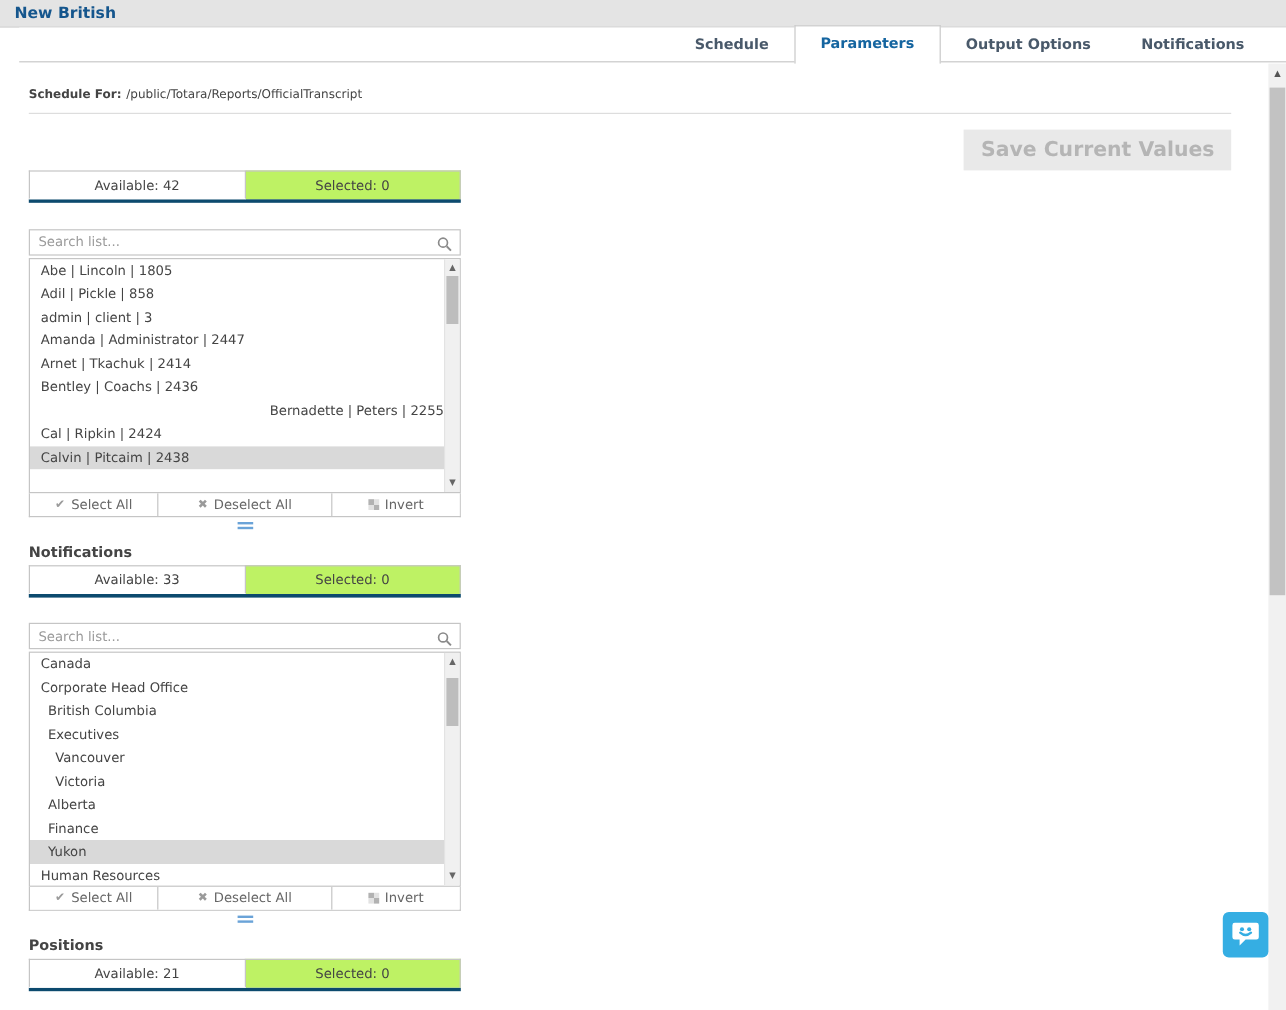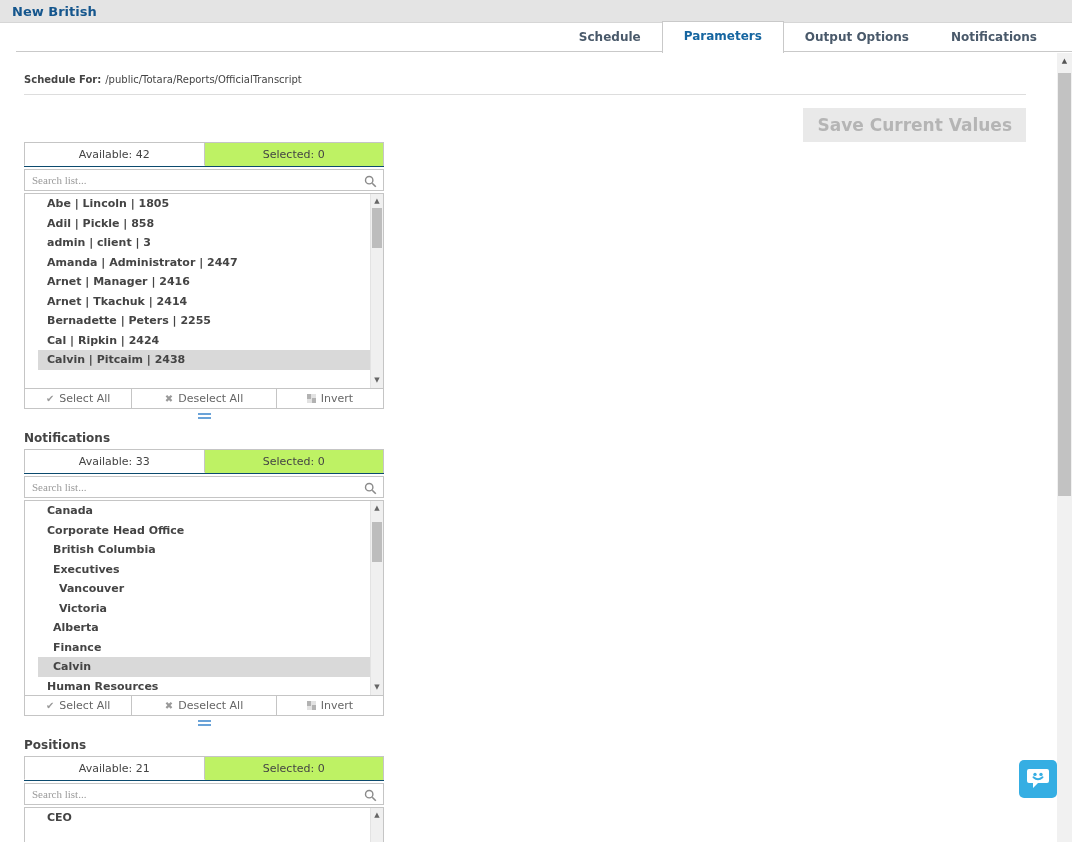--- a/index.html
+++ b/index.html
@@ -25,34 +25,34 @@
     font-size:10px; color:#444; }
   .schedule-for b { margin-right:4px; }
   .save-row { display:flex; justify-content:flex-end; margin-top:13px; }
   .save-btn { background:#e9e9e9; color:#b5b5b5; font-weight:bold; font-size:17px;
     padding:7px 14px; border:none; font-family:inherit; }
 
   
   .param-panel { width:360px; }
   .panel-title { font-weight:bold; font-size:12px; color:#444; margin:12px 0 4px; }
   .param-panel:first-of-type .panel-title { margin-top:7px; }
-  .mini-tabs { display:flex; border-bottom:1px solid #0c4a6e; }
+  .mini-tabs { display:flex; border-bottom:3px solid #0c4a6e; }
   .mini-tab { flex:1; text-align:center; font-size:11px; color:#444; height:24px;
     line-height:23px; cursor:pointer; }
   .mini-tab.active { background:#fff; border:1px solid #c5c5c5; border-bottom:1px solid #fff;
     margin-bottom:-1px; }
   .mini-tab.inactive { background:#bef264; border:1px solid #c5c5c5; border-left:none; border-bottom:none; }
-  .search-row { position:relative; margin-top:2px;font-family:Liberation Serif, serif; }
+  .search-row { position:relative; margin-top:21px; }
   .search-input { width:100%; height:22px; border:1px solid #c5c5c5; padding:0 26px 0 7px;
     font-size:11px; color:#555; font-family:inherit; outline:none; background:#fff; }
   .search-input::placeholder { color:#9a9a9a; }
   .search-icon { position:absolute; right:7px; top:5px; pointer-events:none; }
   .list-box { position:relative; border:1px solid #c5c5c5; margin-top:2px; height:196px;
     overflow:hidden; background:#fff; }
-  .list-items { position:absolute; left:13px; top:0; right:13px;font-weight:bold; }
+  .list-items { position:absolute; left:0; top:0; right:13px; }
   .list-item { height:19.5px; line-height:19.5px; font-size:11px; color:#444;
     white-space:nowrap; overflow:hidden; cursor:default; }
   .list-item.highlighted { background:#d9d9d9; }
   .v-scrollbar { position:absolute; top:0; right:0; bottom:0; width:13px; background:#f0f0f0;
     border-left:1px solid #e3e3e3; }
   .sb-arrow { position:absolute; left:0; right:0; height:13px; text-align:center;
     font-size:7px; color:#666; line-height:13px; cursor:pointer; }
   .sb-arrow.up { top:1px; } .sb-arrow.down { bottom:1px; }
   .sb-thumb { position:absolute; left:1px; right:1px; background:#bdbdbd; cursor:pointer; }
   .actions-row { display:flex; border:1px solid #c5c5c5; border-top:none; height:20px; }
@@ -108,23 +108,23 @@
         <div class="search-row"><input class="search-input" placeholder="Search list..." style=""><span class="search-icon"><svg width="13" height="13" viewBox="0 0 13 13">
               <circle cx="5.2" cy="5.2" r="3.7" fill="none" stroke="#8a8a8a" stroke-width="1.4"></circle>
               <line x1="8.2" y1="8.2" x2="11.8" y2="11.8" stroke="#8a8a8a" stroke-width="1.6"></line>
             </svg></span></div>
         <div class="list-box">
           <div class="list-items">
             <div class="list-item" style="padding-left: 9px;">Abe | Lincoln | 1805</div>
             <div class="list-item" style="padding-left: 9px;">Adil | Pickle | 858</div>
             <div class="list-item" style="padding-left: 9px;">admin | client | 3</div>
             <div class="list-item" style="padding-left: 9px;">Amanda | Administrator | 2447</div>
-            <div class="list-item" style="padding-left: 9px;">Arnet | Manager | 2416</div>
             <div class="list-item" style="padding-left: 9px;">Arnet | Tkachuk | 2414</div>
-            <div class="list-item" style="padding-left: 9px;">Bernadette | Peters | 2255</div>
+            <div class="list-item" style="padding-left: 9px;">Bentley | Coachs | 2436</div>
+            <div class="list-item" style="padding-left: 9px; text-align: right;">Bernadette | Peters | 2255</div>
             <div class="list-item" style="padding-left: 9px;">Cal | Ripkin | 2424</div>
             <div class="list-item highlighted" style="padding-left: 9px;">Calvin | Pitcaim | 2438</div>
           </div>
           <div class="v-scrollbar">
             <div class="sb-arrow up">▲</div>
             <div class="sb-thumb" style="top: 14px; height: 40px;"></div>
             <div class="sb-arrow down">▼</div>
           </div>
         </div>
         <div class="actions-row">
@@ -156,21 +156,21 @@
         <div class="list-box">
           <div class="list-items">
             <div class="list-item" style="padding-left: 9px;">Canada</div>
             <div class="list-item" style="padding-left: 9px;">Corporate Head Office</div>
             <div class="list-item" style="padding-left: 15px;">British Columbia</div>
             <div class="list-item" style="padding-left: 15px;">Executives</div>
             <div class="list-item" style="padding-left: 21px;">Vancouver</div>
             <div class="list-item" style="padding-left: 21px;">Victoria</div>
             <div class="list-item" style="padding-left: 15px;">Alberta</div>
             <div class="list-item" style="padding-left: 15px;">Finance</div>
-            <div class="list-item highlighted" style="padding-left: 15px;">Calvin</div>
+            <div class="list-item highlighted" style="padding-left: 15px;">Yukon</div>
             <div class="list-item" style="padding-left: 9px;">Human Resources</div>
           </div>
           <div class="v-scrollbar">
             <div class="sb-arrow up">▲</div>
             <div class="sb-thumb" style="top: 21px; height: 40px;"></div>
             <div class="sb-arrow down">▼</div>
           </div>
         </div>
         <div class="actions-row">
           <button class="action-btn">

